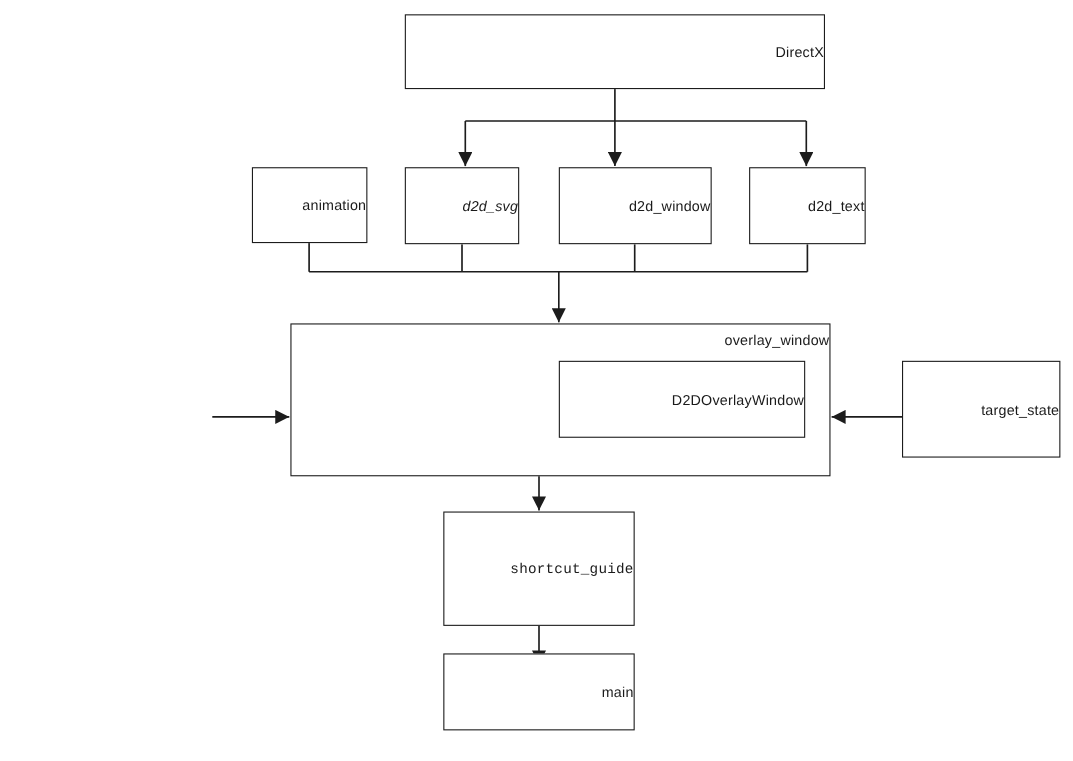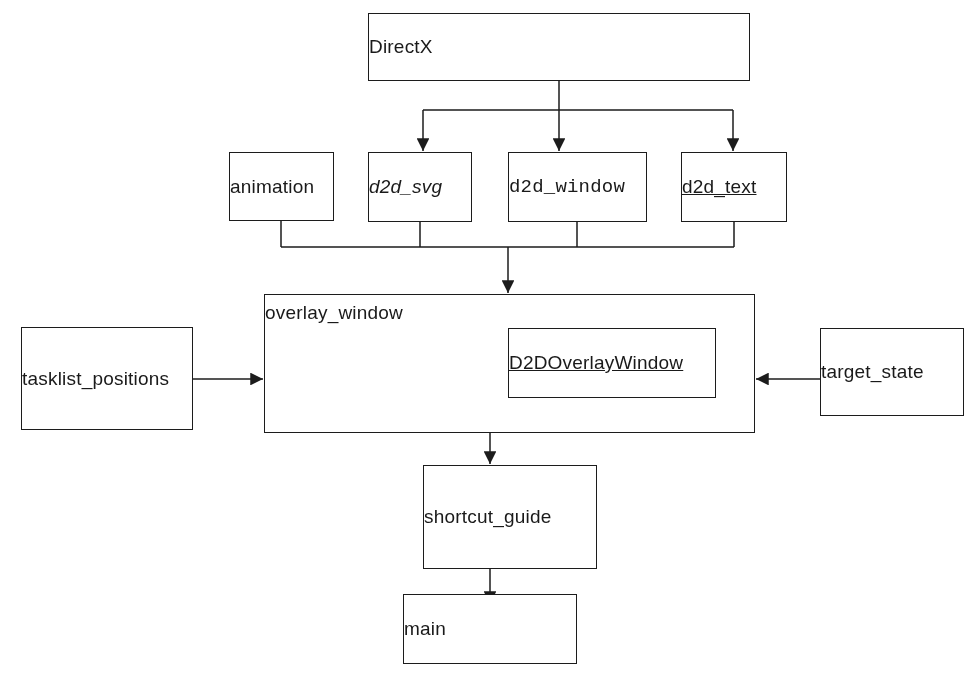--- a/index.html
+++ b/index.html
@@ -22,43 +22,43 @@
     width: 975px;
     height: 692px;
   }
   .node {
     position: absolute;
     box-sizing: border-box;
     border: 1.5px solid #1c1c1c;
     background: #ffffff;
     display: flex;
     align-items: center;
-    justify-content: flex-start;
-    font-size: 19px;
+    justify-content: flex-end;
+    font-size: 13px;
     color: #1a1a1a;
     letter-spacing: 0.2px;
     white-space: nowrap;
   }
   .node.group {
     align-items: flex-start;
     padding-top: 7px;
     background: transparent;
   }
   
   #n-directx            { left: 368px; top: 13px;  width: 382px; height: 68px; }
   #n-animation          { left: 229px; top: 152px; width: 105px; height: 69px; }
   #n-d2d-svg            { left: 368px; top: 152px; width: 104px; height: 70px; font-style: italic; }
-  #n-d2d-window         { left: 508px; top: 152px; width: 139px; height: 70px; font-family: Liberation Mono, monospace; }
-  #n-d2d-text           { left: 681px; top: 152px; width: 106px; height: 70px; text-decoration: underline; }
+  #n-d2d-window         { left: 508px; top: 152px; width: 139px; height: 70px; }
+  #n-d2d-text           { left: 681px; top: 152px; width: 106px; height: 70px; }
   #n-overlay-window     { left: 264px; top: 294px; width: 491px; height: 139px; }
   #n-d2d-overlay-svg    { left: 299px; top: 327px; width: 174px; height: 70px; }
-  #n-d2d-overlay-window { left: 508px; top: 328px; width: 208px; height: 70px; text-decoration: underline; }
+  #n-d2d-overlay-window { left: 508px; top: 328px; width: 224px; height: 70px; }
   #n-tasklist-positions { left: 21px;  top: 327px; width: 172px; height: 103px; }
   #n-target-state       { left: 820px; top: 328px; width: 144px; height: 88px; }
-  #n-shortcut-guide     { left: 423px; top: 465px; width: 174px; height: 104px; }
+  #n-shortcut-guide     { left: 403px; top: 465px; width: 174px; height: 104px; font-family: Liberation Mono, monospace; }
   #n-main               { left: 403px; top: 594px; width: 174px; height: 70px; }
   .edge {
     fill: none;
     stroke: #1c1c1c;
     stroke-width: 1.5;
   }
   .edge.arrow {
     marker-end: url(#arrowhead);
   }
 </style>
@@ -117,23 +117,20 @@
 
   <div id="n-overlay-window" class="node group">
     <span>overlay_window</span>
   </div>
 
 
   <div id="n-d2d-overlay-window" class="node">
     <span>D2DOverlayWindow</span>
   </div>
 
-  <div id="n-tasklist-positions" class="node">
-    <span>tasklist_positions</span>
-  </div>
 
   <div id="n-target-state" class="node">
     <span>target_state</span>
   </div>
 
   <div id="n-shortcut-guide" class="node">
     <span>shortcut_guide</span>
   </div>
 
   <div id="n-main" class="node">

